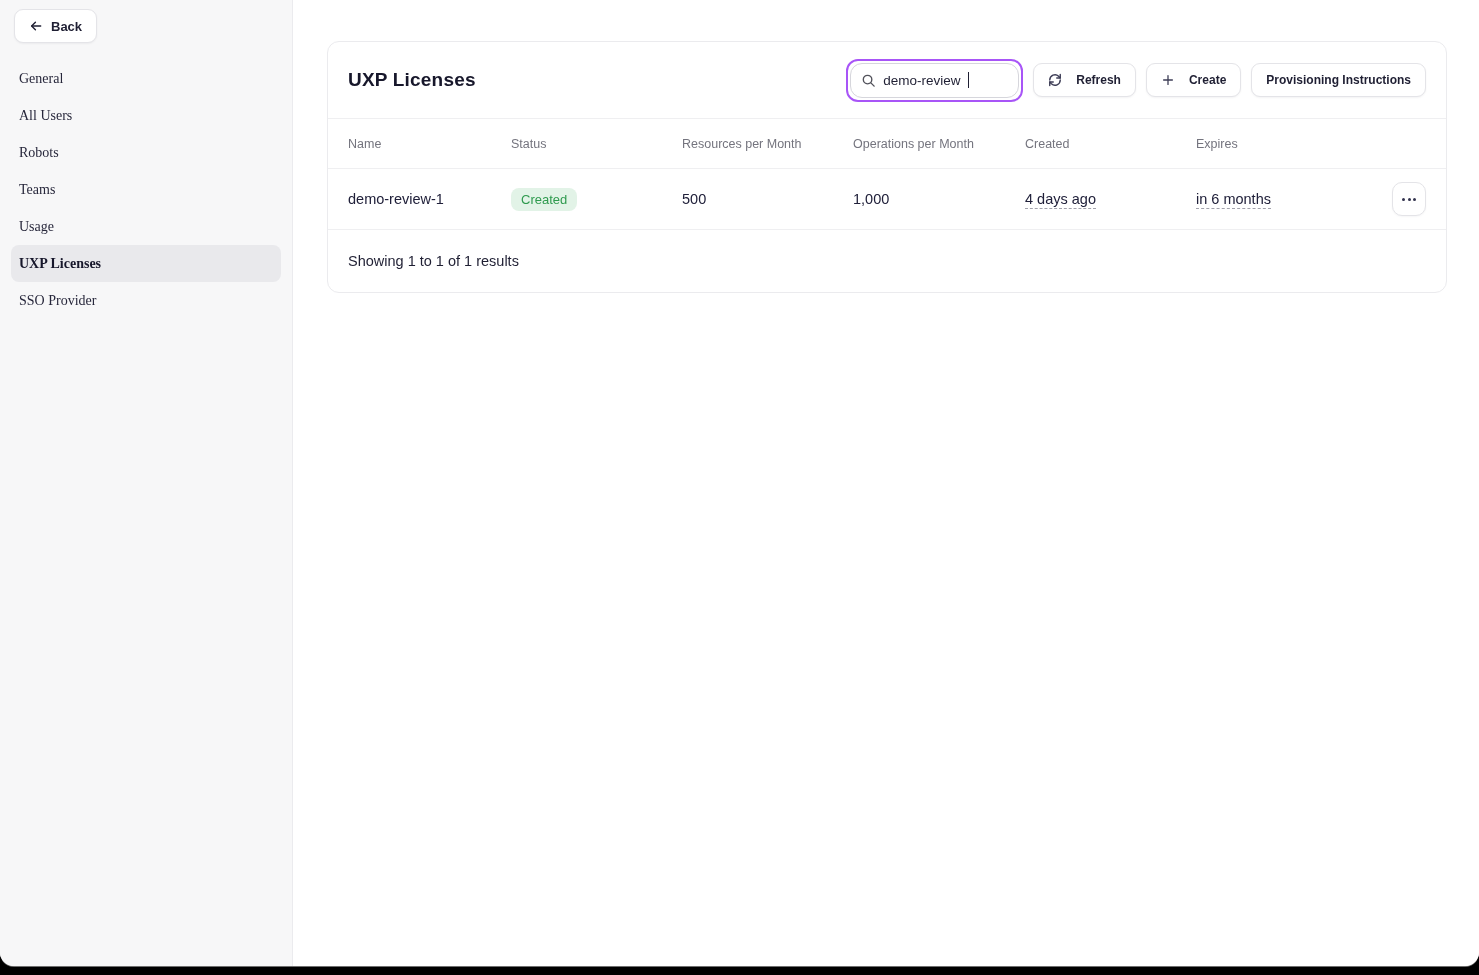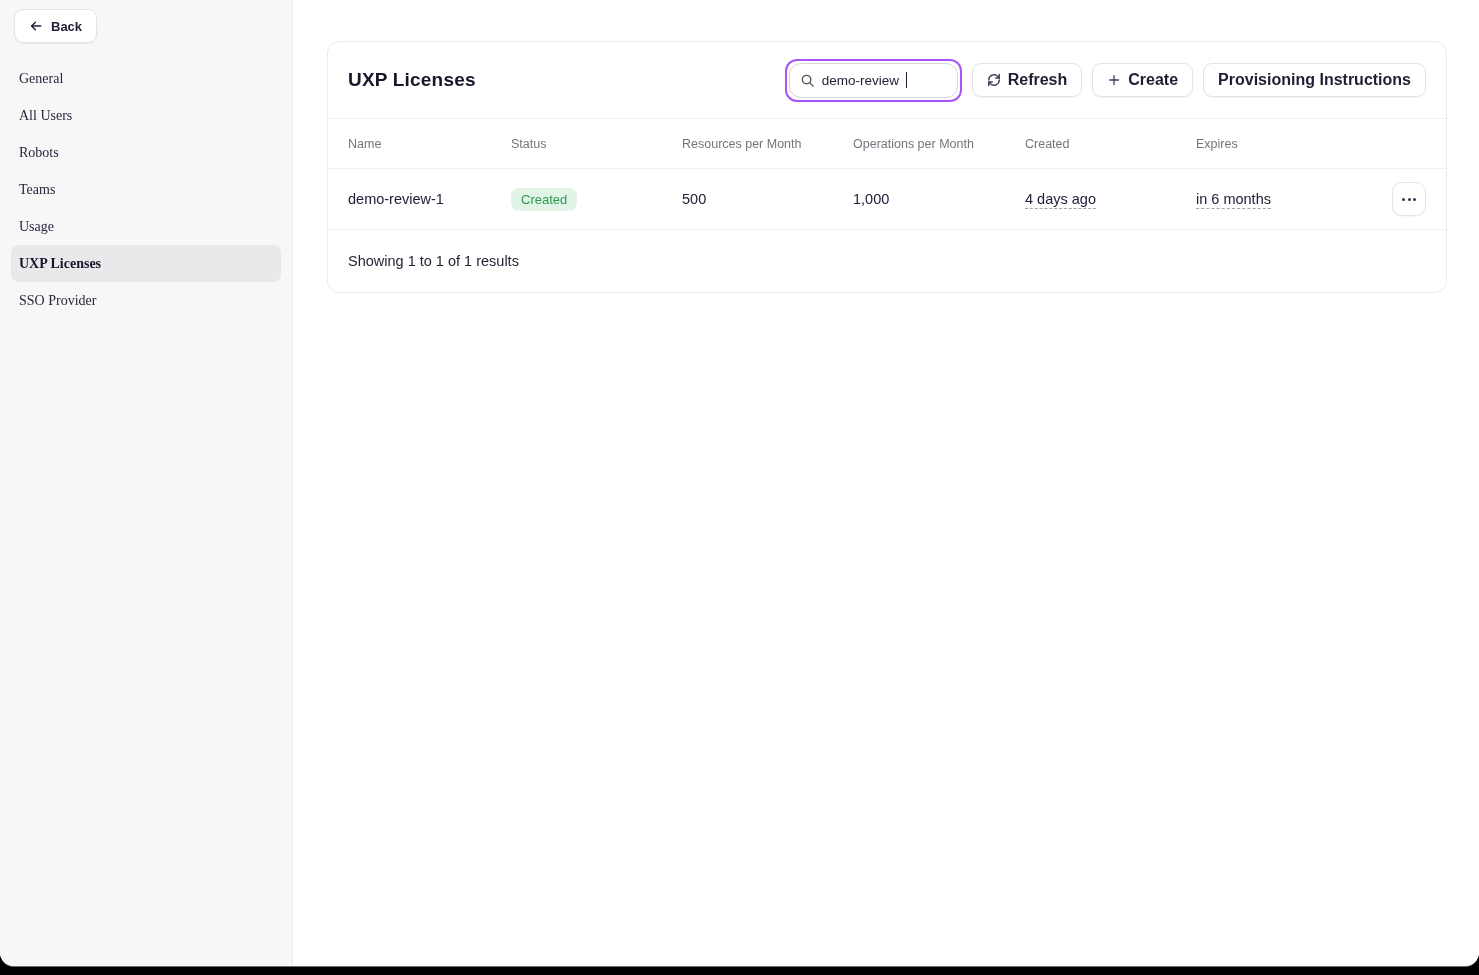--- a/index.html
+++ b/index.html
@@ -129,29 +129,29 @@
   }
   .caret {
     width: 1.5px;
     height: 16px;
     background: #1f1f33;
     flex: none;
   }
   .btn {
     display: inline-flex;
     align-items: center;
-    gap: 7px;
+    gap: 14px;
     height: 34px;
     padding: 0 14px;
     background: #fff;
     border: 1px solid #e4e4e8;
     border-radius: 9px;
     box-shadow: 0 1px 2px rgba(16,24,40,.05);
     font-family: "Liberation Sans", "DejaVu Sans", sans-serif;
-    font-size: 16px;
+    font-size: 12px;
     font-weight: 700;
     color: #1f1f33;
     cursor: pointer;
     white-space: nowrap;
     text-align: right;
   }
   .btn svg { display: block; color: #3c3c55; }
   
   .tbl-grid {
     display: grid;

